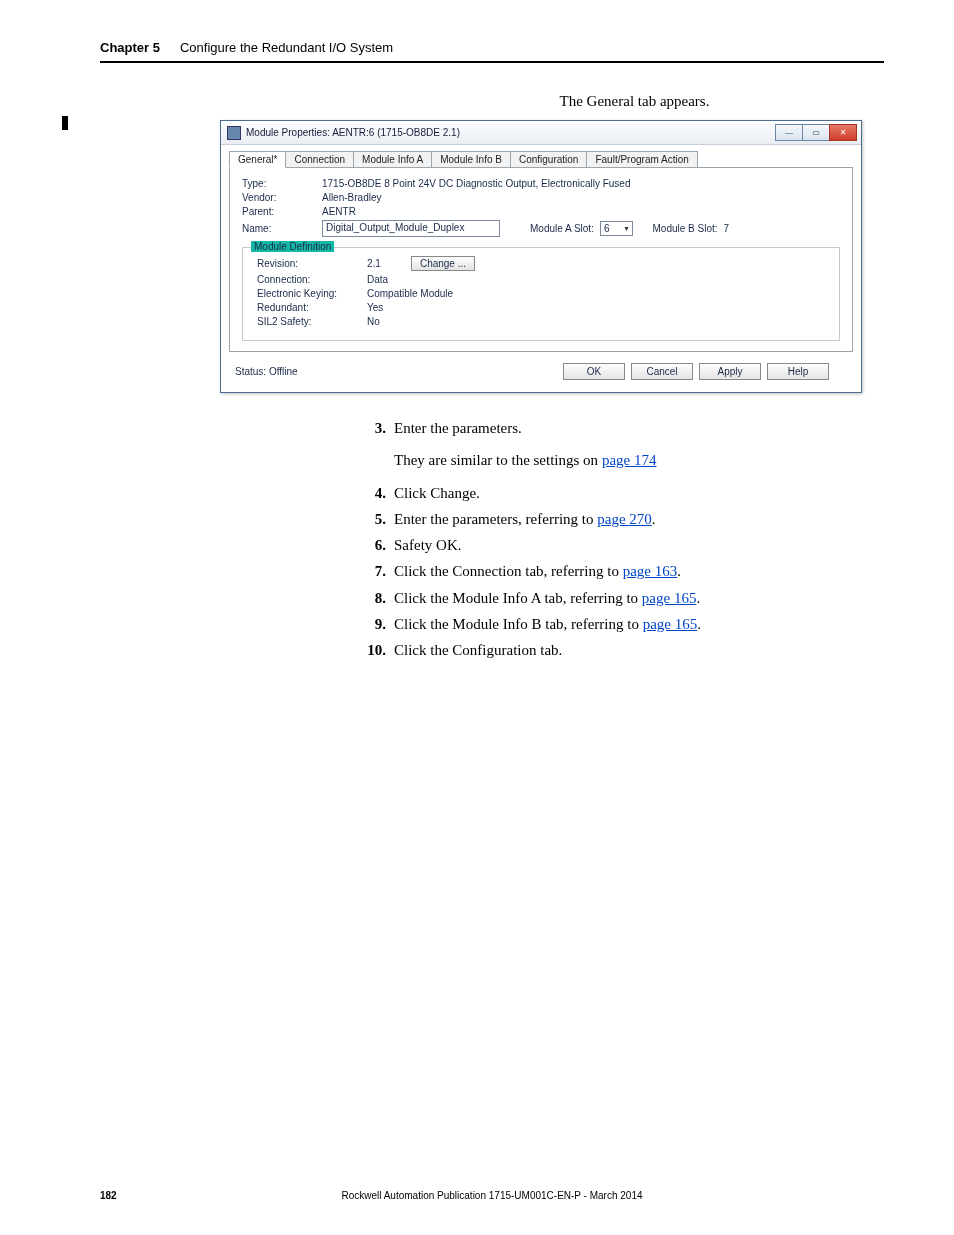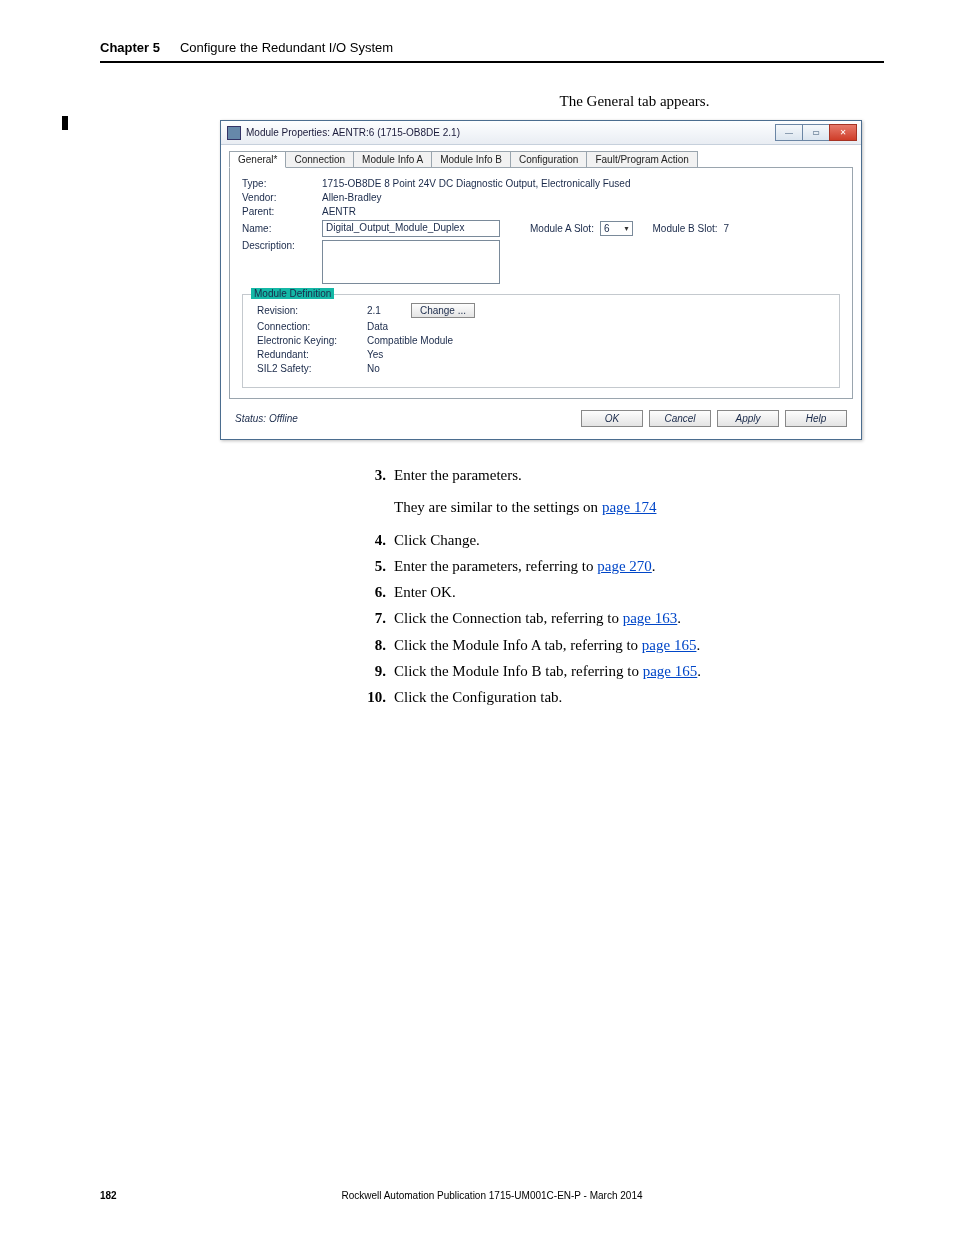--- a/index.html
+++ b/index.html
@@ -190,24 +190,23 @@
     border: 1px solid #888;
     background: linear-gradient(#fdfdfd,#e4e4e4);
     padding: 1px 8px;
     font-size: 10px;
     margin-left: 30px;
   }
   .bottom-row {
     display: flex;
     justify-content: space-between;
     align-items: center;
-    padding: 10px 14px 12px 14px;
+    padding: 10px 32px 12px 14px;
     font-size: 10px;
     color: #1a2a4a;
-    font-style: italic;
   }
   .btn-row {
     display: flex;
     gap: 6px;
   }
   .dlg-btn {
     border: 1px solid #888;
     background: linear-gradient(#fdfdfd,#e4e4e4);
     padding: 2px 0;
     font-size: 10px;
@@ -312,24 +311,20 @@
           <span class="input-box" style="width:170px;">Digital_Output_Module_Duplex</span>
           <div class="slot-area">
             <span>Module A Slot:</span>
             <span class="dropdown">
                 <span>6</span>
               </span>
             <span style="margin-left:14px;">Module B Slot:</span>
             <span>7</span>
           </div>
         </div>
-        <div class="field-row" style="align-items:flex-start;">
-          <span class="field-label">Description:</span>
-          <div class="input-box desc-box"></div>
-        </div>
 
         <div class="groupbox">
           <span class="groupbox-legend">Module Definition</span>
           <div class="def-row">
             <span class="def-label">Revision:</span>
             <span>2.1</span>
             <span class="change-btn">Change ...</span>
           </div>
           <div class="def-row">
             <span class="def-label">Connection:</span>
@@ -372,21 +367,21 @@
     <div class="instr-row">
       <span class="instr-num">4.</span>
       <span>Click Change.</span>
     </div>
     <div class="instr-row">
       <span class="instr-num">5.</span>
       <span><span>Enter the parameters, referring to </span><a href="#" class="link">page 270</a>.</span>
     </div>
     <div class="instr-row">
       <span class="instr-num">6.</span>
-      <span>Enter OK.</span>
+      <span>Safety OK.</span>
     </div>
     <div class="instr-row">
       <span class="instr-num">7.</span>
       <span><span>Click the Connection tab, referring to </span><a href="#" class="link">page 163</a>.</span>
     </div>
     <div class="instr-row">
       <span class="instr-num">8.</span>
       <span><span>Click the Module Info A tab, referring to </span><a href="#" class="link">page 165</a>.</span>
     </div>
     <div class="instr-row">

